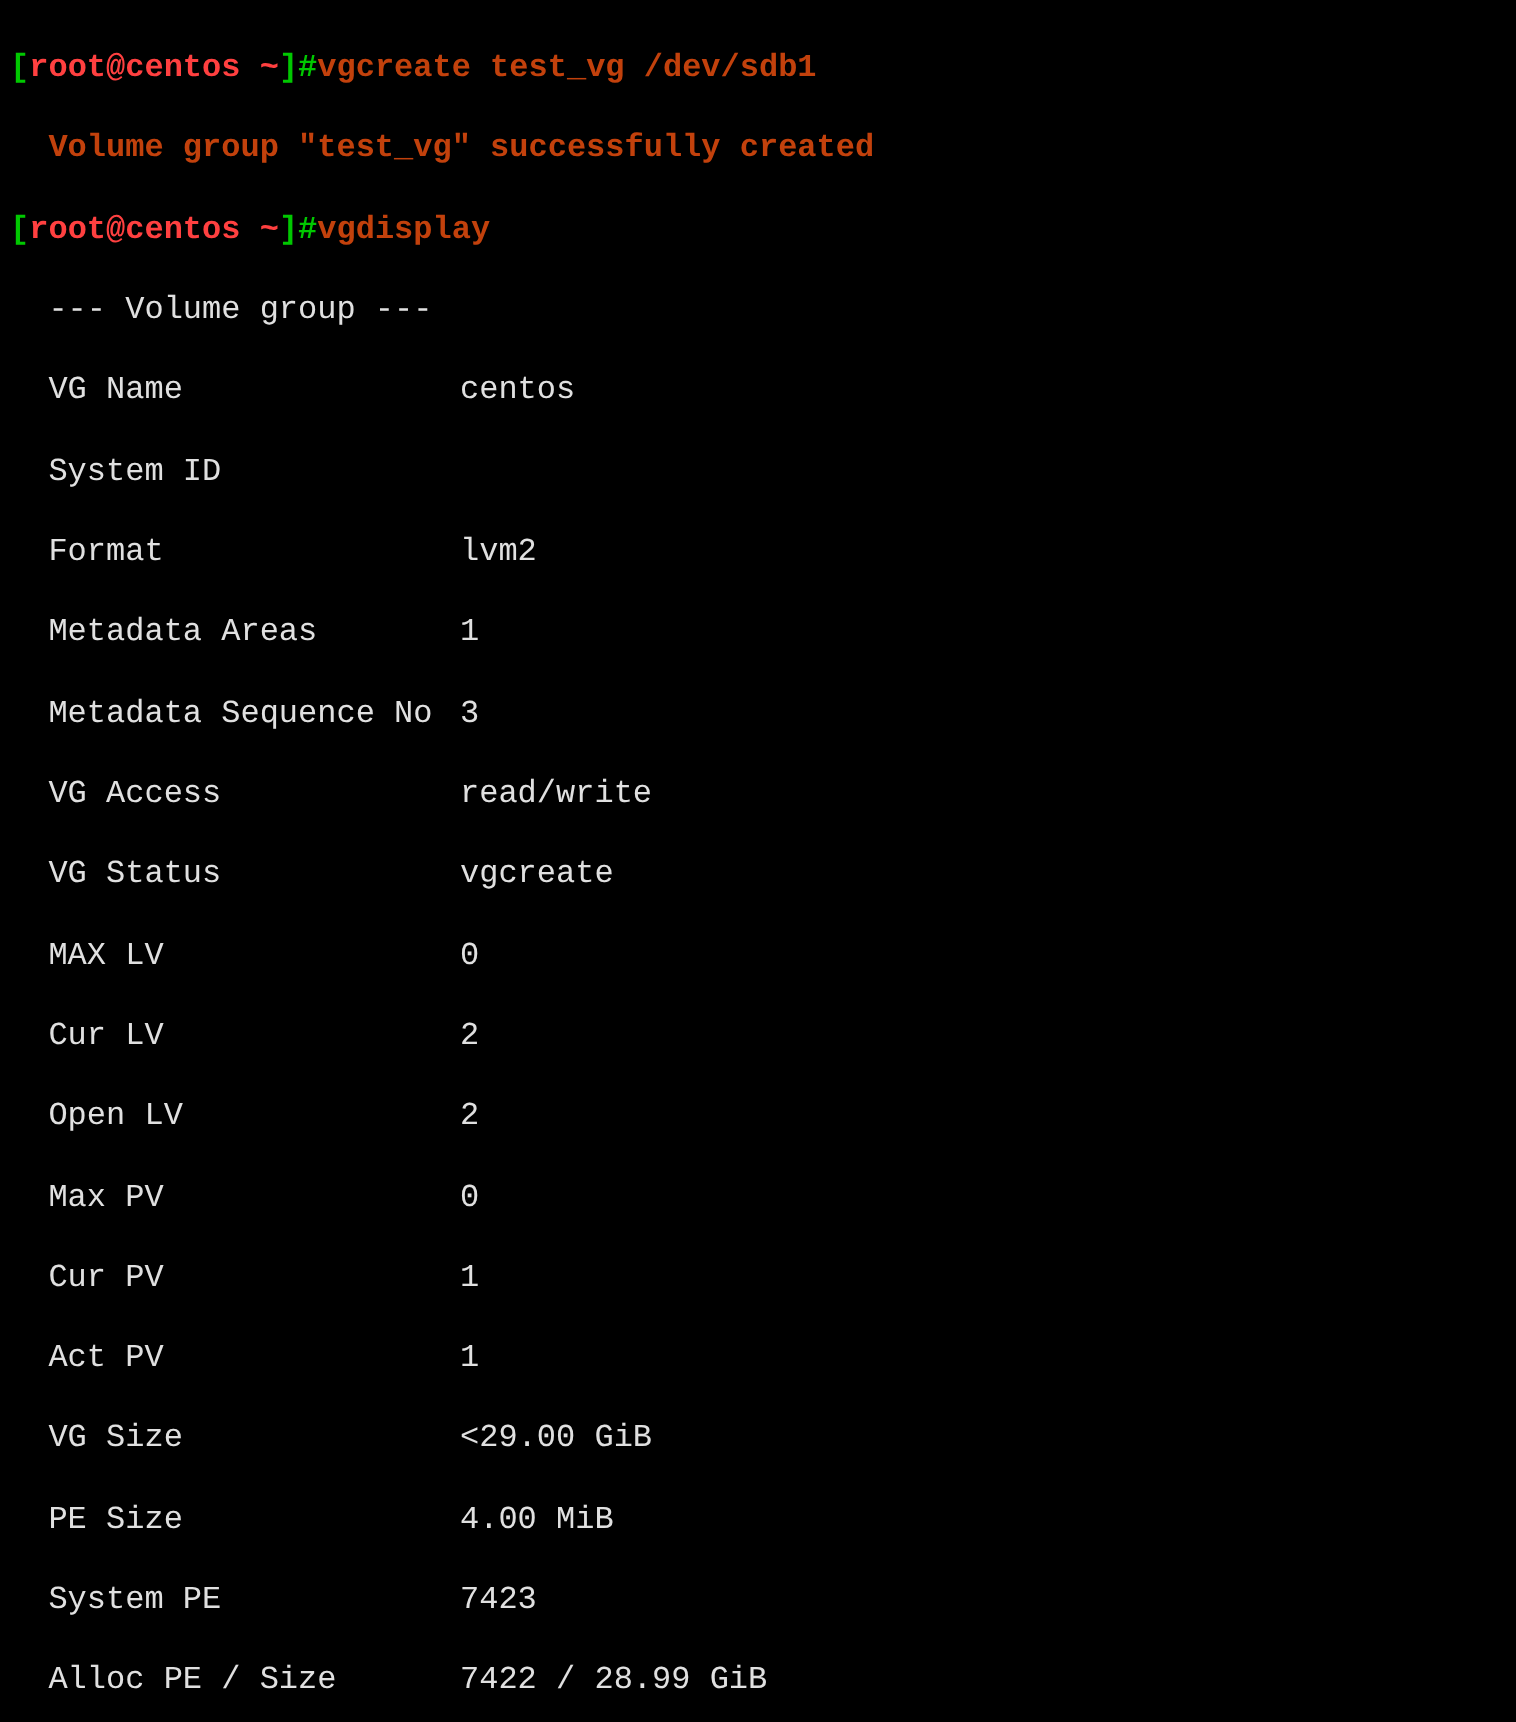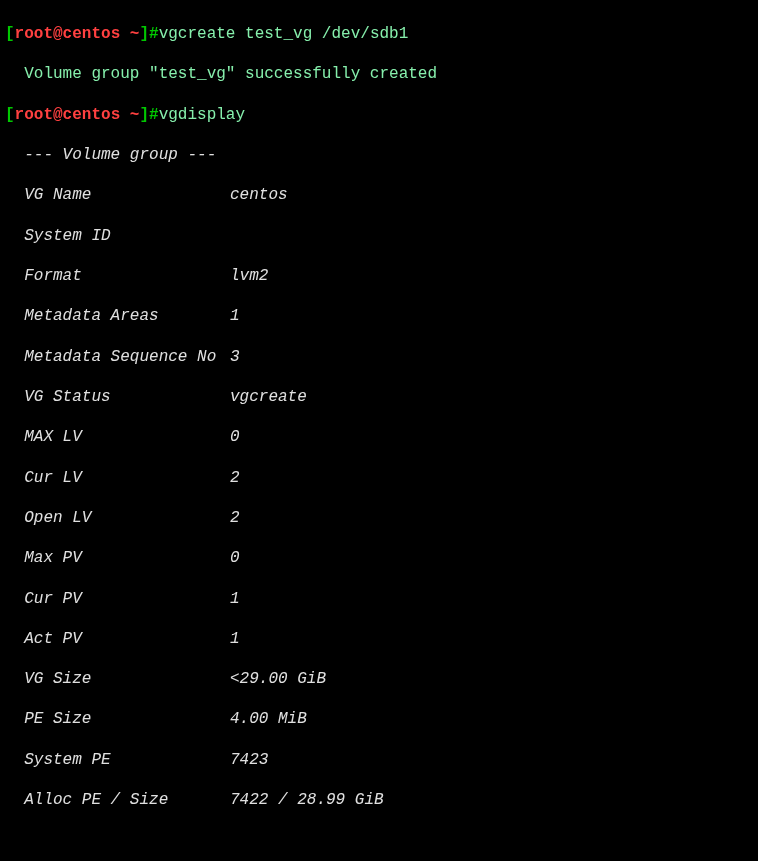--- a/index.html
+++ b/index.html
@@ -12,38 +12,39 @@
       width: 758px;
       line-height: 1.26;
       position: relative;
     }
     .terminal {
       padding: 4px 0 10px 5px;
       white-space: pre;
     }
     .prompt-bracket { color: #00c800; font-weight: bold;}
     .prompt-user { color: #ff4040; font-weight: bold;}
-    .cmd { color: #86efac; font-weight: normal;}
-    .output { color: #e0e0e0; font-style: italic; }
+    .cmd { color: #c2410c; font-weight: bold;}
+    .output { color: #e0e0e0; }
     .row { display: block; }
     .label { display: inline-block; width: 225px; }
   </style>
 </head>
 <body>
 
 <div class="terminal">
 <span class="row"><span class="prompt-bracket">[</span><span class="prompt-user">root@centos ~</span><span class="prompt-bracket">]#</span><span class="cmd">vgcreate test_vg /dev/sdb1</span></span>
 <span class="row cmd">  Volume group "test_vg" successfully created</span>
 <span class="row"><span class="prompt-bracket">[</span><span class="prompt-user">root@centos ~</span><span class="prompt-bracket">]#</span><span class="cmd">vgdisplay</span></span>
 <span class="row output">  --- Volume group ---</span>
 <span class="row output"><span class="label">  VG Name</span><span>centos</span></span>
 <span class="row output"><span class="label">  System ID</span><span></span></span>
 <span class="row output"><span class="label">  Format</span><span>lvm2</span></span>
 <span class="row output"><span class="label">  Metadata Areas</span><span>1</span></span>
 <span class="row output"><span class="label">  Metadata Sequence No</span><span>3</span></span>
+<span class="row output"><span class="label">  VG Access</span><span>read/write</span></span>
 <span class="row output"><span class="label">  VG Status</span><span>vgcreate</span></span>
 <span class="row output"><span class="label">  MAX LV</span><span>0</span></span>
 <span class="row output"><span class="label">  Cur LV</span><span>2</span></span>
 <span class="row output"><span class="label">  Open LV</span><span>2</span></span>
 <span class="row output"><span class="label">  Max PV</span><span>0</span></span>
 <span class="row output"><span class="label">  Cur PV</span><span>1</span></span>
 <span class="row output"><span class="label">  Act PV</span><span>1</span></span>
 <span class="row output"><span class="label">  VG Size</span><span>&lt;29.00 GiB</span></span>
 <span class="row output"><span class="label">  PE Size</span><span>4.00 MiB</span></span>
 <span class="row output"><span class="label">  System PE</span><span>7423</span></span>

